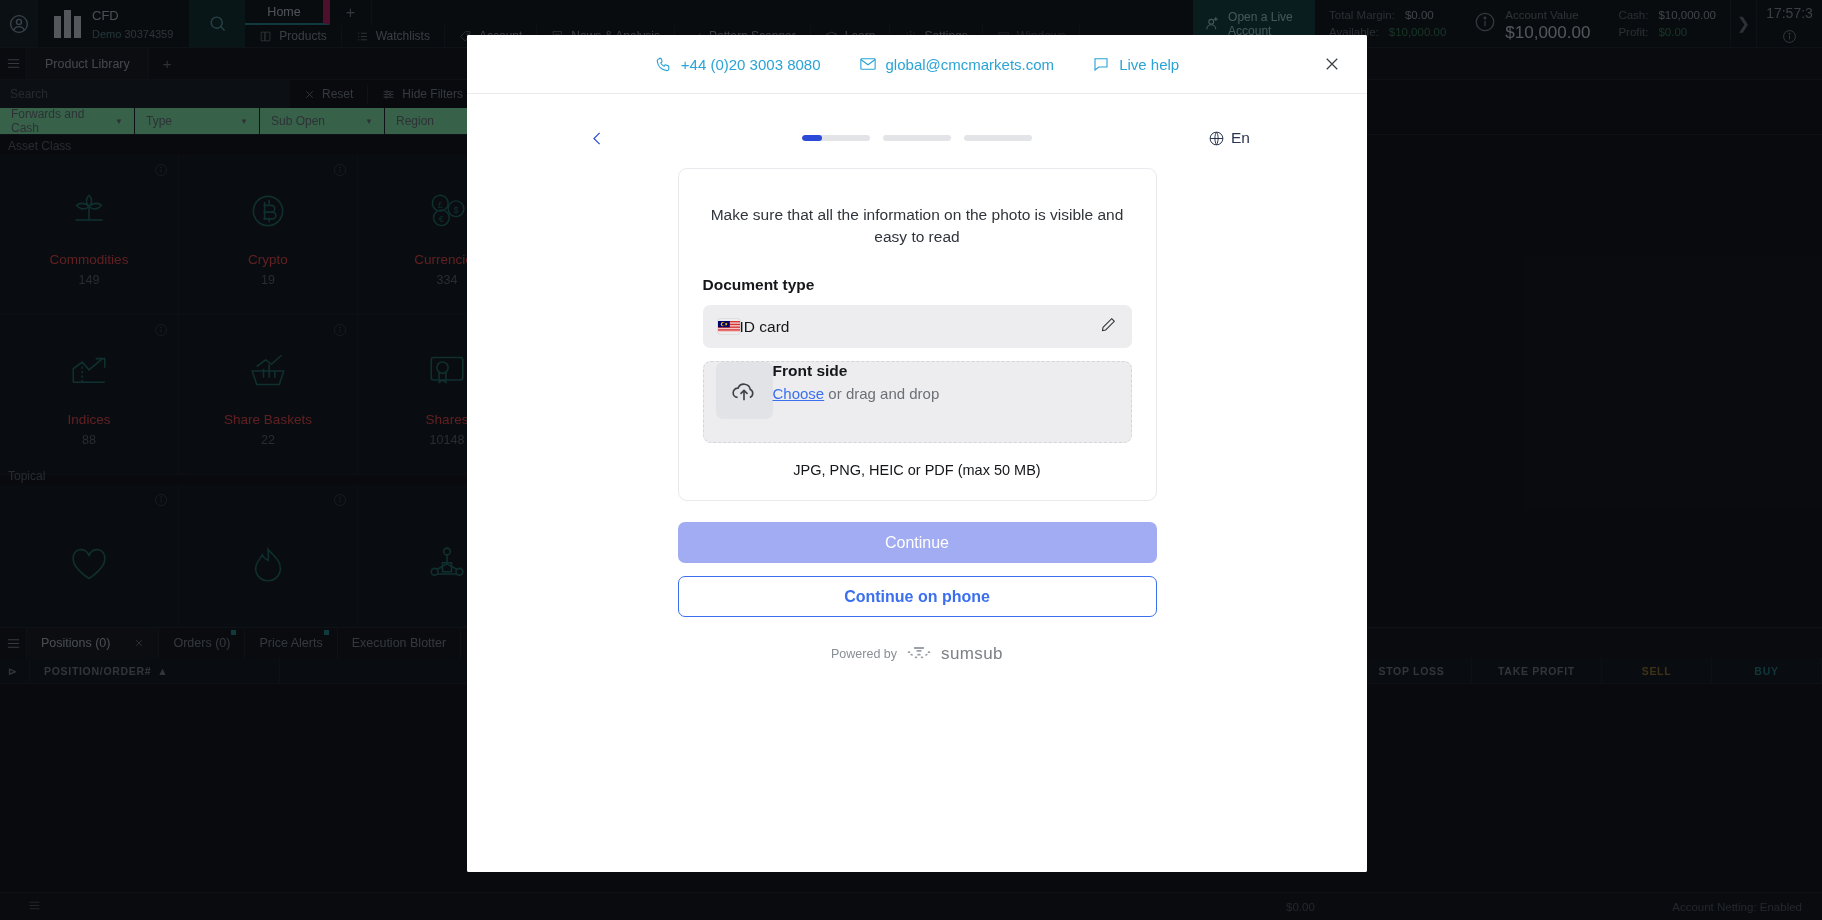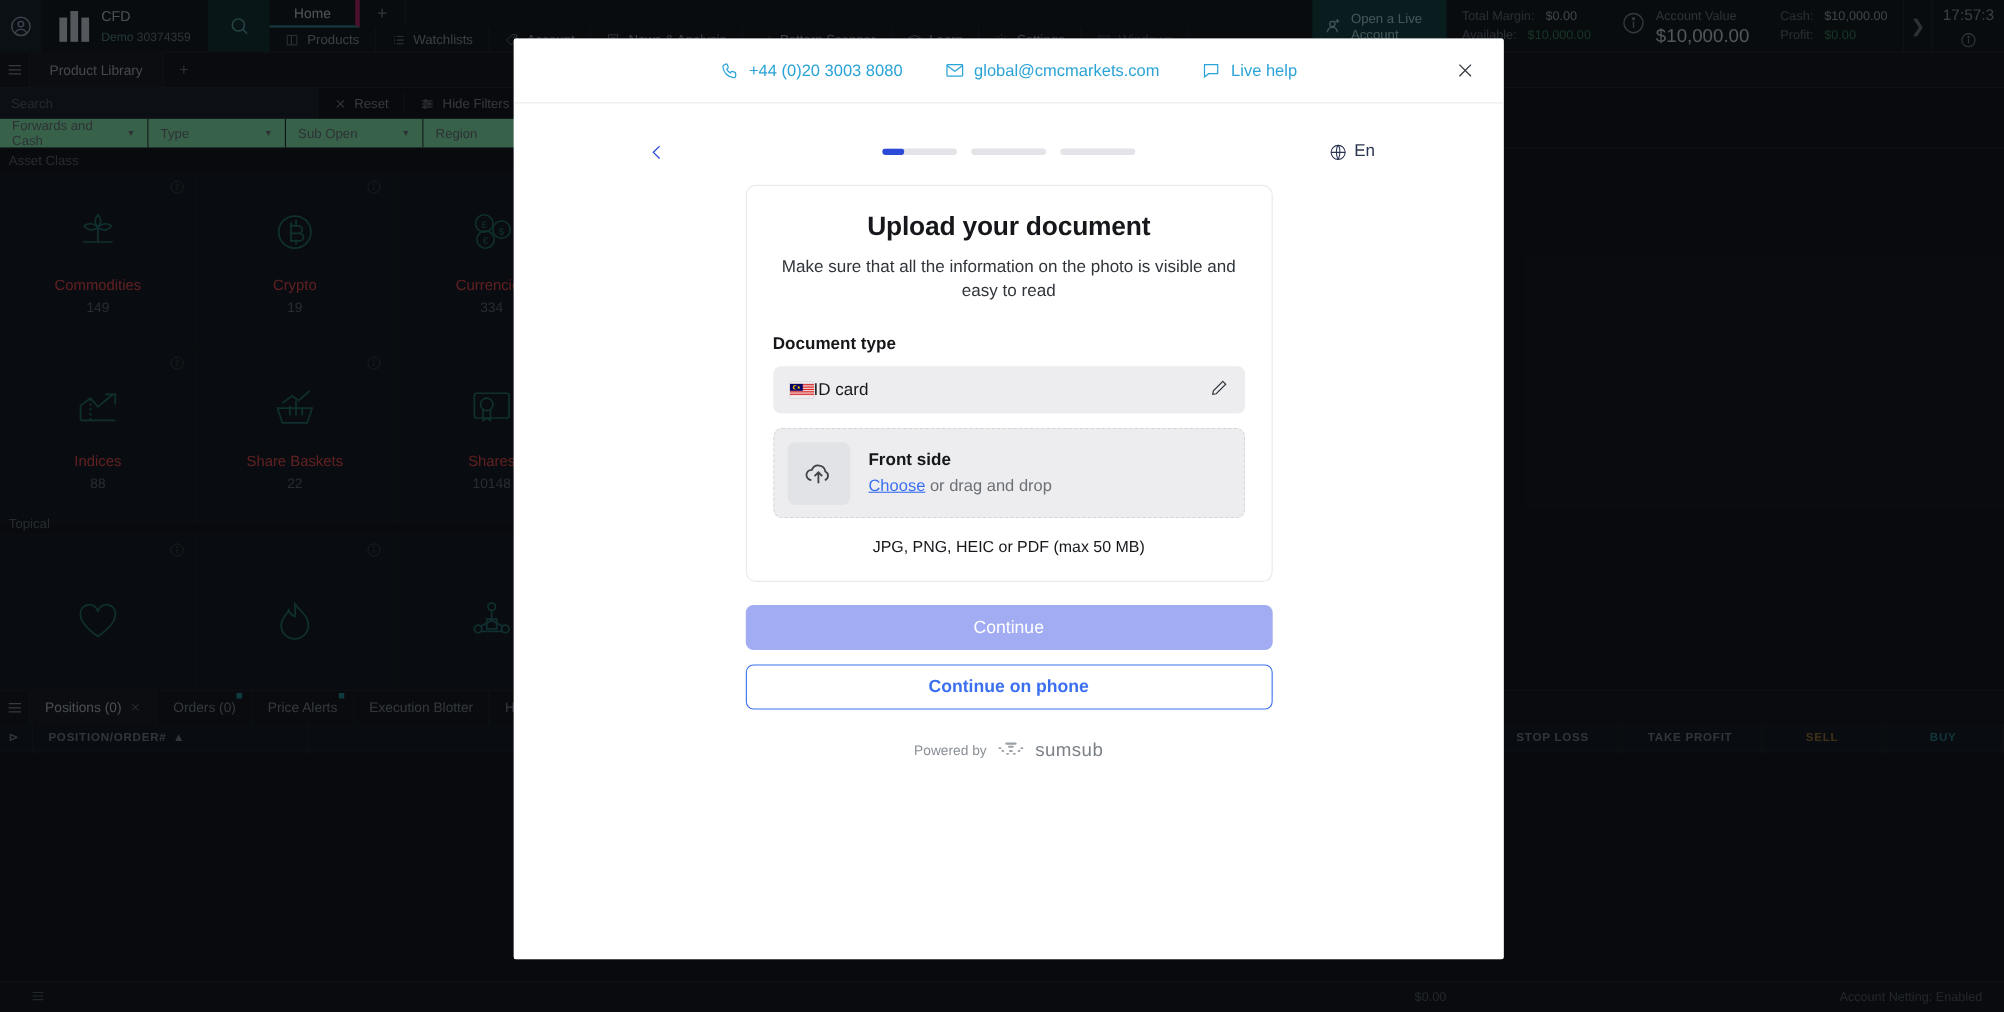--- a/index.html
+++ b/index.html
@@ -37,21 +37,21 @@
   .tb-acct-sub .num { color: #6e7880; }
   .tb-search {
     width: 56px; background: #0d2a2b; display: flex;
     align-items: center; justify-content: center;
   }
   .tb-nav { flex: 1; display: flex; flex-direction: column; }
   .tb-nav-row1 { height: 26px; display: flex; align-items: stretch; }
   .tb-tab {
     padding: 0 22px; display: flex; align-items: center;
     font-size: 12.5px; color: #9aa4ad;
-    border-right: 4px solid #be185d;
+    border-right: 7px solid #be185d;
   }
   .tb-tab.active { color: #c5ccd3; border-bottom: 2px solid #1f8a8f; }
   .tb-plus { padding: 0 16px; display: flex; align-items: center;
     color: #78828a; font-size: 16px; border-right: 1px solid #191e24; }
   .tb-nav-row2 { height: 22px; display: flex; align-items: stretch; }
   .tb-m {
     display: flex; align-items: center; gap: 7px; padding: 0 14px;
     font-size: 12px; color: #8d969e; border-right: 1px solid #191e24;
   }
   .tb-m.dim { color: #4a5259; }
@@ -125,21 +125,21 @@
   .cell .ic { height: 58px; display: flex; align-items: center; justify-content: center; }
   .cell .nm { margin-top: 12px; font-size: 13.5px; color: #ef4444; }
   .cell .ct { margin-top: 6px; font-size: 12.5px; color: #5d666e; }
 
   .botpanel {
     position: absolute; left: 0; bottom: 28px; width: 1822px; height: 265px;
     background: #0a0d10; border-top: 1px solid #1b2026;
   }
   .bp-tabs { height: 30px; display: flex; align-items: stretch; background: #0c0f12; }
   .bp-burger { width: 26px; display: flex; align-items: center; justify-content: center; }
-  .bp-tab { position: relative; padding: 0 14px; display: flex; align-items: center; gap: 8px;
+  .bp-tab { position: relative; padding: 0 14px; display: flex; align-items: center; gap: 24px;
     font-size: 12.5px; color: #7b848c; border-right: 1px solid #181d22; }
   .bp-tab.active { color: #b4bcc3; background: #101418; border-left: 1px solid #181d22; }
   .bp-tab .dot { position: absolute; top: 2px; right: 8px; width: 5px; height: 5px;
     background: #1d8d8f; }
   .bp-thead { height: 26px; display: flex; align-items: center; background: #0d1115;
     border-bottom: 1px solid #171c21; }
   .bp-th { font-size: 10.5px; letter-spacing: .7px; color: #767f87; font-weight: bold;
     padding: 0 14px; border-right: 1px solid #171c21; height: 26px;
     display: flex; align-items: center; gap: 6px; }
   .bp-th.sell { color: #9a7228; }
@@ -197,21 +197,21 @@
     margin-top: 11px; width: 100%; height: 43px; background: #ededef; border-radius: 7px;
     display: flex; align-items: center; padding: 0 15px; 
   }
   .m-doctype .flag { width: 22px; height: 15px; border-radius: 2px; overflow: hidden;
     position: relative; flex: none; box-shadow: 0 0 0 .5px rgba(0,0,0,.12); }
   .m-doctype .name { font-size: 15.5px; color: #15171a; }
   .m-doctype .pencil { margin-left: auto; color: #30353b; }
 
   .m-drop {
     margin-top: 13px; width: 100%; height: 82px; background: #ededef; border-radius: 8px;
-    border: 1px dashed #d4d5d9; display: flex; align-items: center; padding: 0 12px; gap: 17px;
+    border: 1px dashed #d4d5d9; display: flex; padding: 0 12px; 
   }
   .m-drop .iconbox { width: 57px; height: 57px; border-radius: 7px; background: #e2e3e6;
     display: flex; align-items: center; justify-content: center; color: #3d4248; flex: none; }
   .m-drop .t1 { font-size: 15.5px; font-weight: bold; color: #15171a; }
   .m-drop .t2 { margin-top: 5px; font-size: 15px; color: #6b7076; }
   .m-drop .t2 a { color: #3a6ff0; }
 
   .m-hint { margin-top: 19px; font-size: 14.5px; color: #15171a; }
 
   .m-continue {
@@ -690,21 +690,20 @@
           <svg width="17" height="17" viewBox="0 0 24 24" fill="none" stroke="#2a3550" stroke-width="1.4">
             <circle cx="12" cy="12" r="9"></circle>
               <path d="M3 12h18"></path>
               <path d="M12 3c3 3.2 3 14 0 18-3-4-3-14.8 0-18z"></path>
           </svg>
           <span>En</span>
         </div>
       </div>
 
       <div class="m-card">
-        <div class="m-title">Upload your document</div>
         <div class="m-sub">Make sure that all the information on the photo is visible and easy to read</div>
 
         <div class="m-field-label">Document type</div>
 
         <div class="m-doctype">
           <span class="flag">
             <svg width="22" height="15" viewBox="0 0 28 14">
               <rect width="28" height="14" fill="#cc0001"></rect>
               <rect y="1" width="28" height="1" fill="#fff"></rect>
               <rect y="3" width="28" height="1" fill="#fff"></rect>

